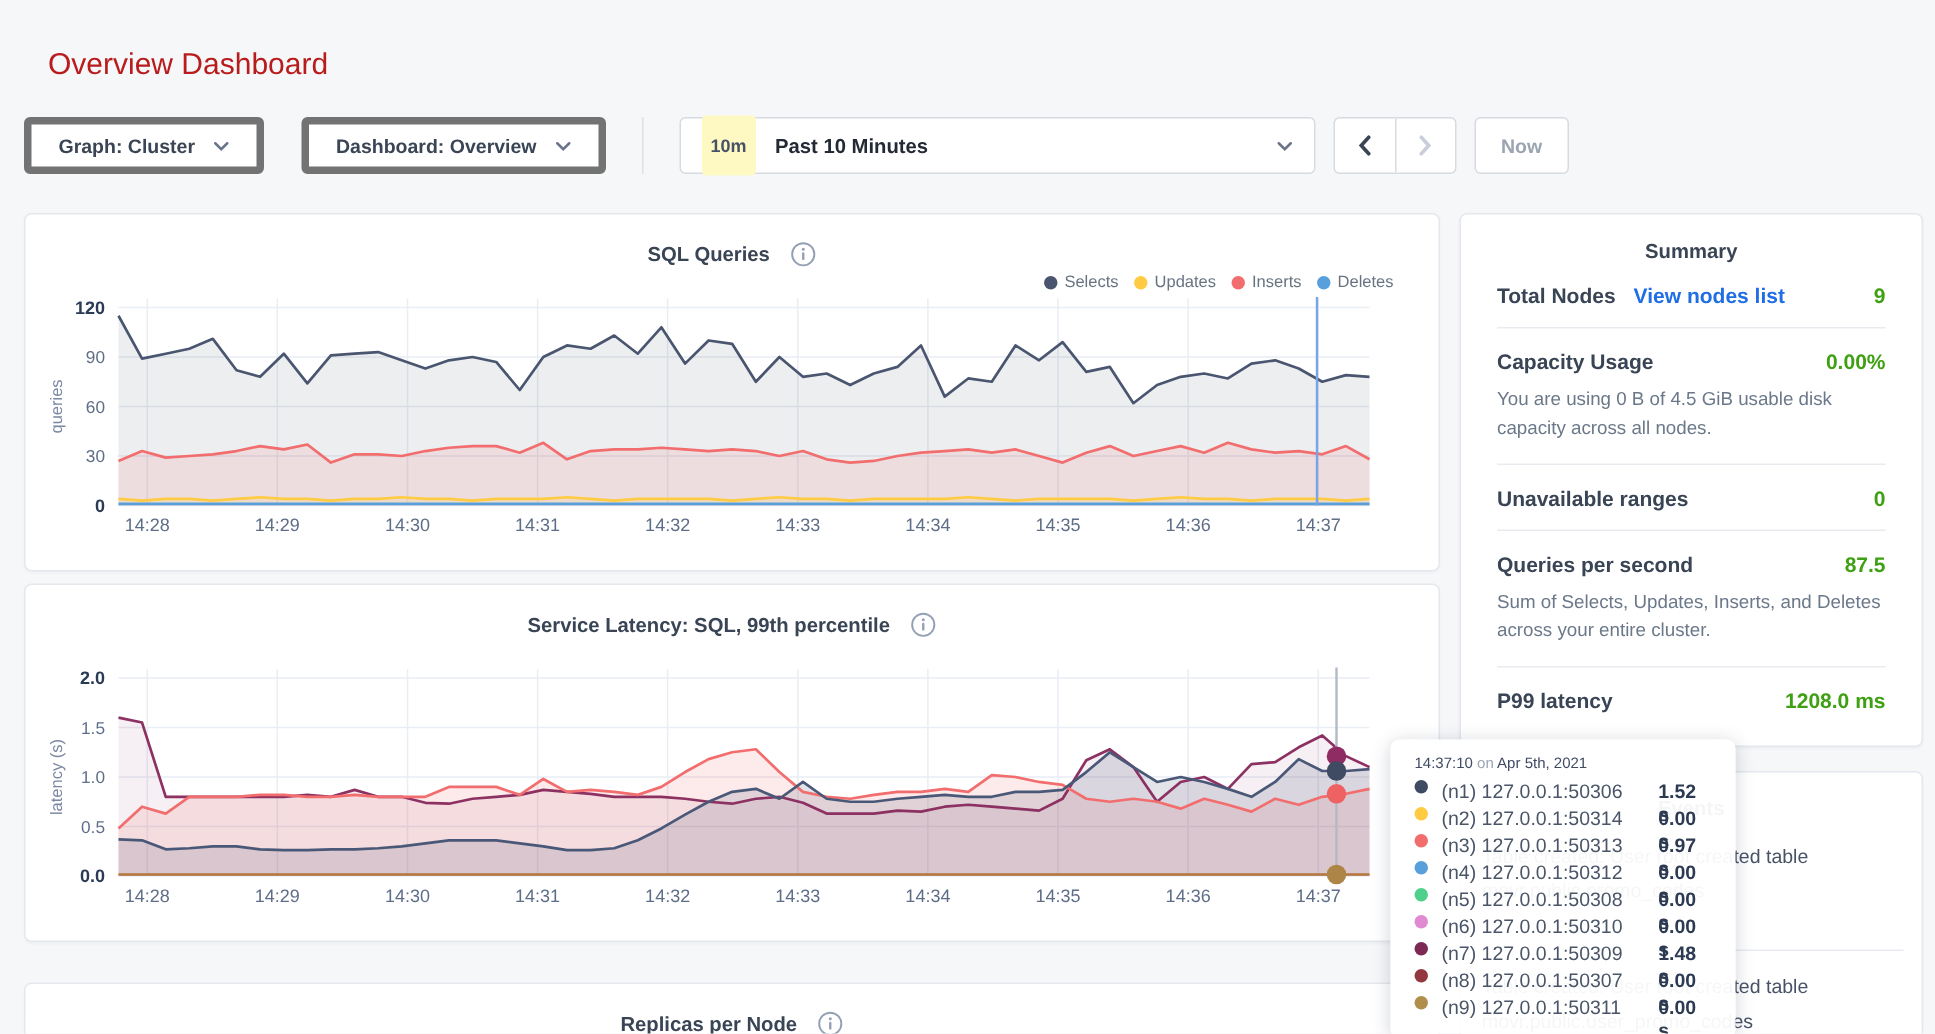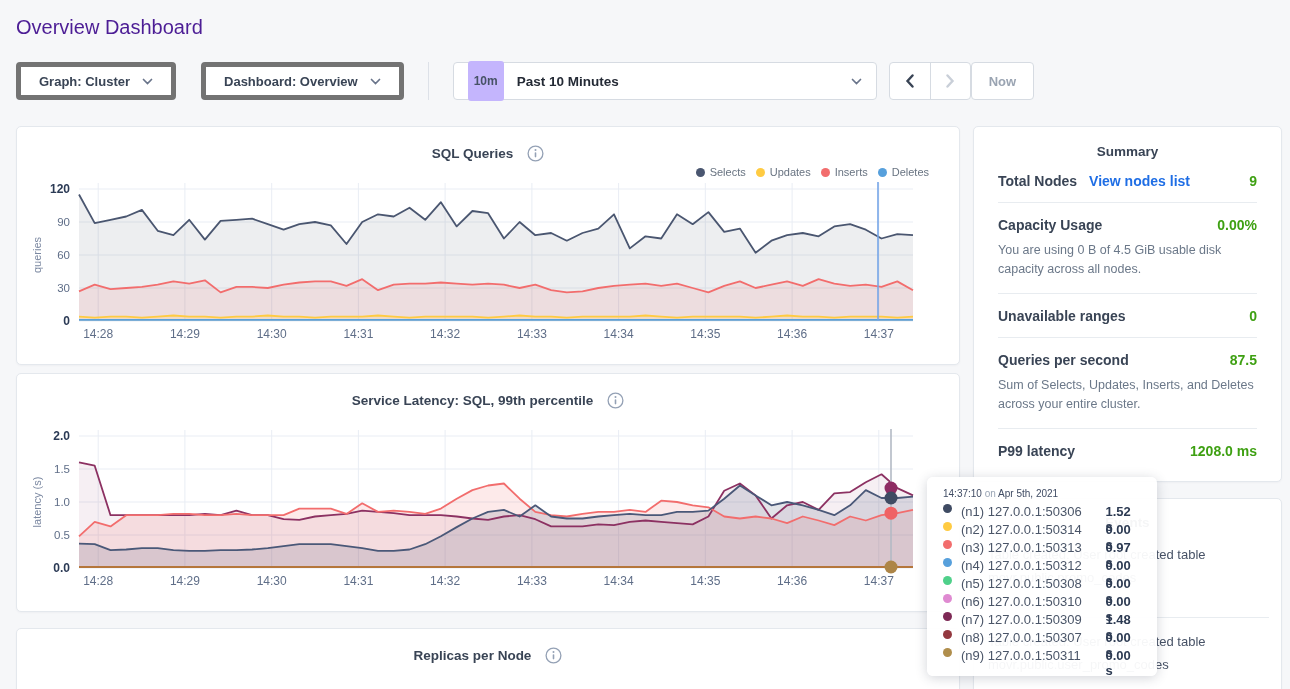--- a/index.html
+++ b/index.html
@@ -1,38 +1,38 @@
 <!DOCTYPE html>
 <html><head>
 <meta charset="utf-8">
 <style>
   *{box-sizing:border-box}
   body{margin:0;background:#f6f7f9;font-family:"Liberation Sans",sans-serif;color:#242a35;width:1290px;height:689px;overflow:hidden}
   .page{position:relative;width:1290px;height:689px}
-  .page-title{font-size:20px;font-weight:500;margin:0;padding:16px 0 0 16px;color:#4c1d95}
+  .page-title{font-size:20px;font-weight:500;margin:16px;padding:16px 0 0 16px;color:#b91c1c}
   
   .controls{display:flex;align-items:center;margin:23px 16px 0;height:38px}
   .dd{display:flex;align-items:center;gap:12px;background:#fff;border:5px solid #737373;border-radius:4px;height:38px;padding:0 18px;font-weight:bold;font-size:13px;color:#394455;font-family:inherit;cursor:pointer}
   .dd+.dd{margin-left:25px}
   .vdiv{width:1px;height:38px;background:#dde1e8;margin:0 24px}
   .picker{display:flex;align-items:center;background:#fff;border:1px solid #d6dbe2;border-radius:4px;height:38px;width:424px;padding:0 14px;gap:13px;cursor:pointer}
-  .badge{background:#c4b5fd;border-radius:3px;font-size:12px;font-weight:bold;color:#475266;padding:13px 6px}
+  .badge{background:#fef9c3;border-radius:3px;font-size:12px;font-weight:bold;color:#475266;padding:13px 6px}
   .picker-label{font-size:13.5px;font-weight:bold;color:#242a35}
   .chev-right{margin-left:auto}
   .navgroup{display:flex;margin-left:12px;background:#fff;border:1px solid #d6dbe2;border-radius:4px;height:38px;overflow:hidden}
   .navbtn{width:40px;display:flex;align-items:center;justify-content:center;background:none;border:none;cursor:pointer;padding:0}
   .navbtn+.navbtn{border-left:1px solid #d6dbe2}
-  .now-btn{margin-left:0;height:38px;padding:0 17px;background:#fff;border:1px solid #d6dbe2;border-radius:4px;font-family:inherit;font-size:13px;font-weight:bold;color:#9aa4b2}
+  .now-btn{margin-left:12px;height:38px;padding:0 17px;background:#fff;border:1px solid #d6dbe2;border-radius:4px;font-family:inherit;font-size:13px;font-weight:bold;color:#9aa4b2}
   
   .layout{display:flex;margin:26px 8px 0 16px;gap:13px;align-items:flex-start}
   .col-left{width:944px}
   .col-right{width:309px}
   .panel{background:#fff;border:1px solid #e4e8ed;border-radius:5px;box-shadow:0 1px 2px rgba(40,50,70,.04)}
   .chart-panel{height:239px;margin-bottom:8px}
-  .chart-panel.gap-lg{margin-bottom:16px}
+  .chart-panel.gap-lg{margin-bottom:27px}
   .chart-panel.cut{height:160px;margin-bottom:0}
   .panel-head{display:flex;justify-content:center;align-items:center;gap:14px;padding-top:18px;font-size:13.5px;font-weight:bold;color:#394455}
   .legend{display:flex;justify-content:flex-end;gap:10px;height:17px;padding:3px 30px 0 0;font-size:11px;color:#687381;align-items:center}
   .legend-item{display:flex;align-items:center;gap:5px;cursor:pointer}
   .legend-dot{width:9px;height:9px;border-radius:50%}
   svg.chart{display:block}
   svg text{font-family:"Liberation Sans",sans-serif}
   .grid{stroke:#e9edf4;stroke-width:1}
   .ylab{fill:#5f6e88;font-size:11.5px}
   .ylab.bold{fill:#2b3a55;font-weight:bold;font-size:12px}

